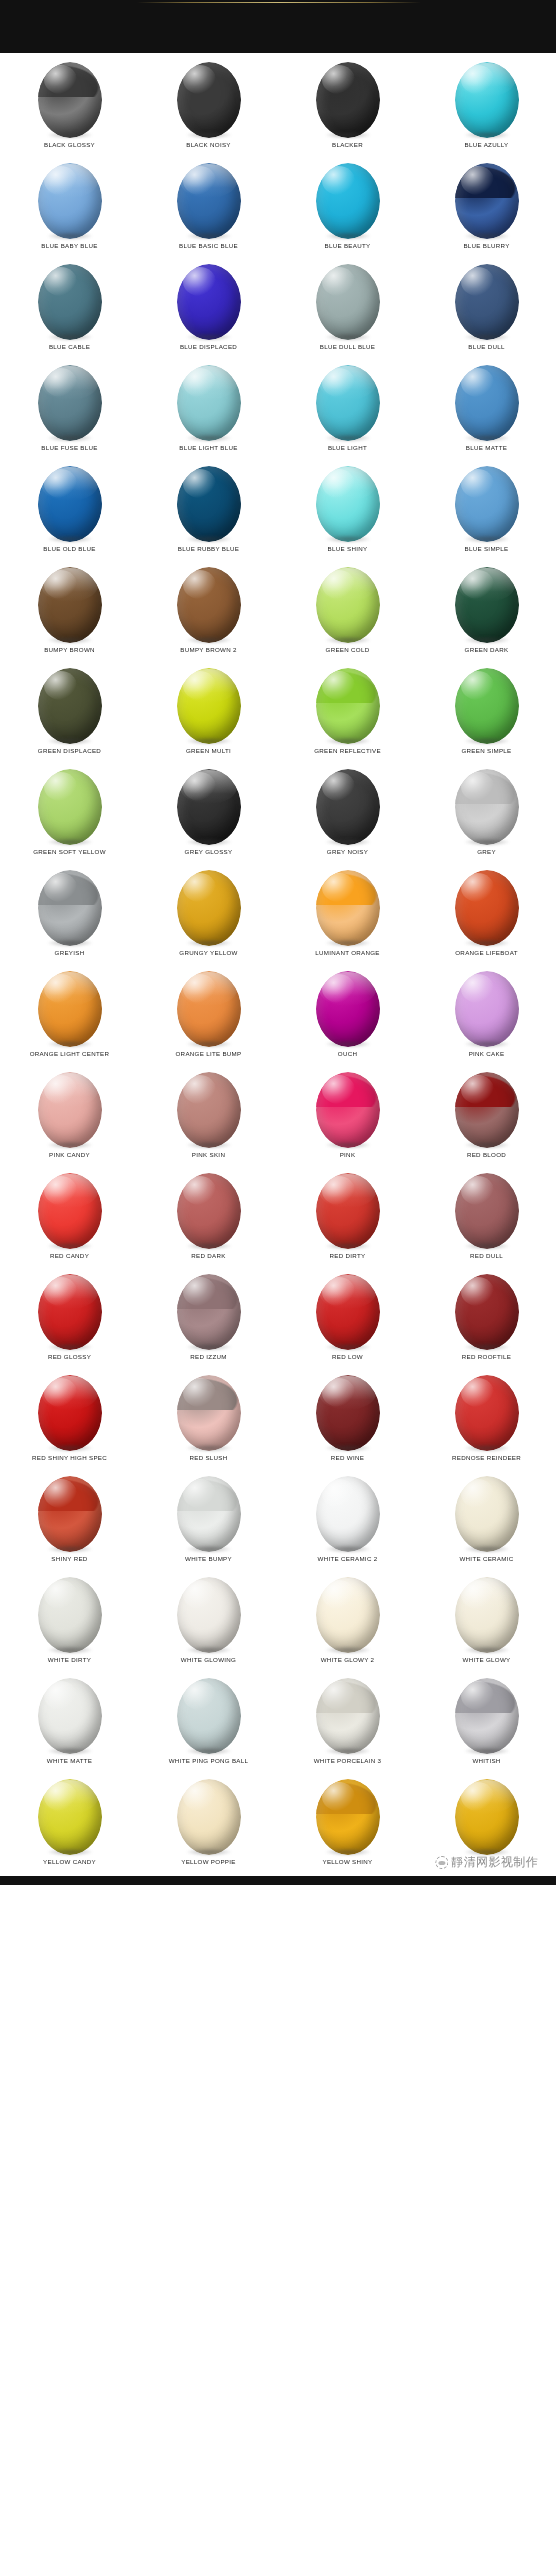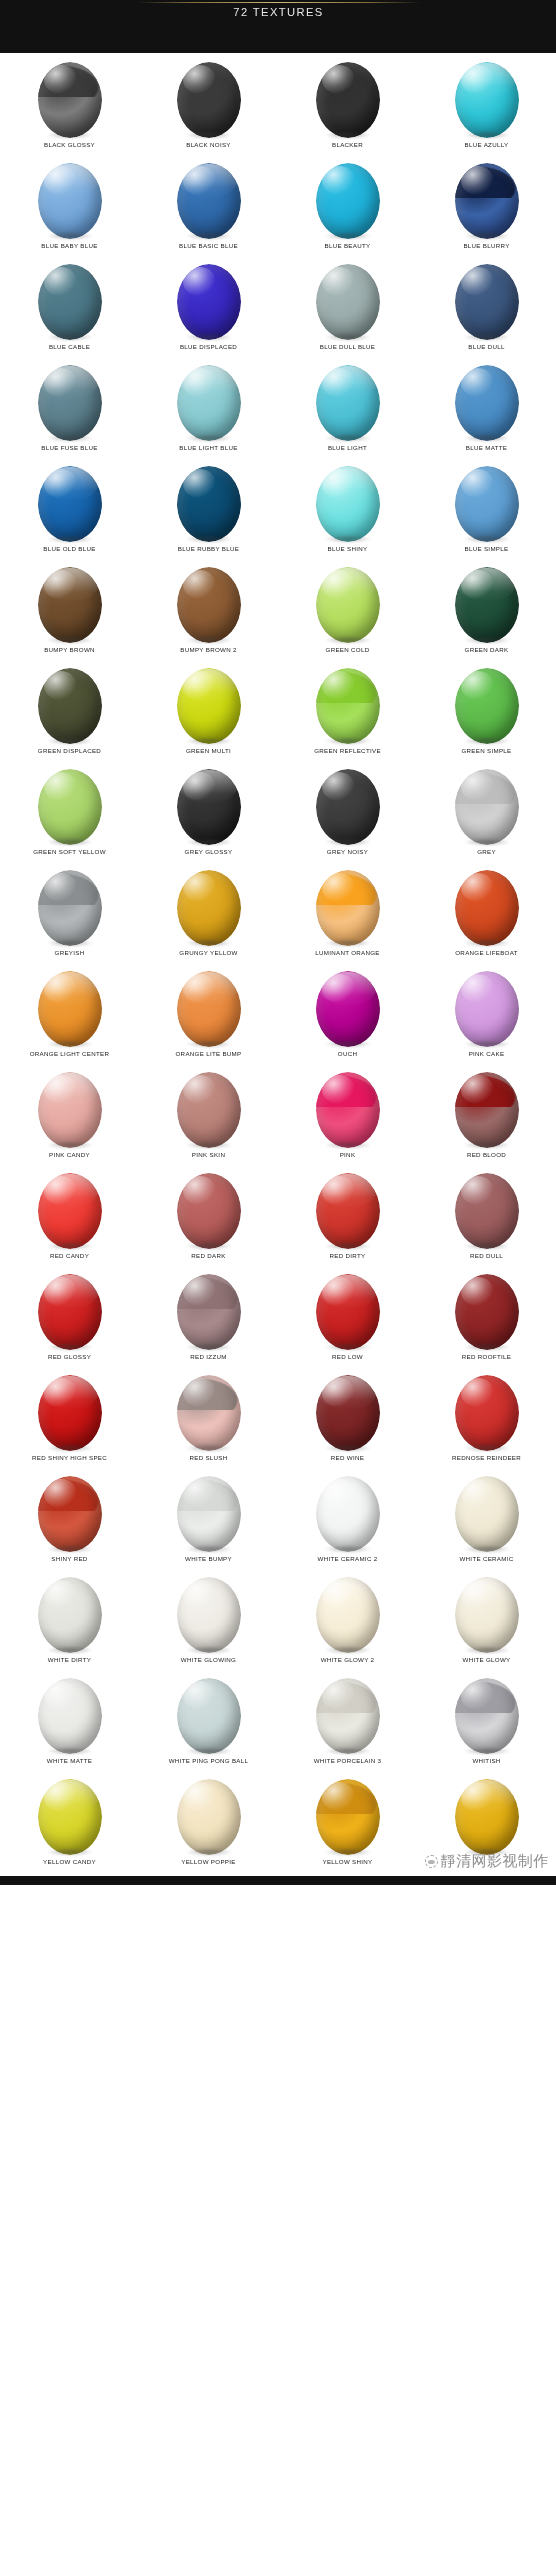--- a/index.html
+++ b/index.html
@@ -182,39 +182,38 @@
   }
   .wm-logo::after {
     content: "";
     position: absolute;
     left: 2.6px; bottom: 2.6px;
     width: 6.9px; height: 4.3px;
     border-radius: 50%;
     background: #b5b5b5;
   }
   .wm-text {
-    font-size: 15px;
+    font-size: 12px;
     color: #8e8e8e;
     font-family: "DejaVu Sans", sans-serif;
     letter-spacing: 0.4px;
     white-space: nowrap;
   }
   .footer-bar {
     width: 557px;
     height: 8.6px;
     background: #111111;
   }
 </style>
 </head>
 <body>
 
 <div class="header">
   <div class="header-inner">
     <div class="gold-rule"></div>
-    <div class="subtitle">72 TEXTURES</div>
   </div>
 </div>
 
 <div class="grid" id="swatch-grid">
     <div class="row">
       <div class="cell">
         <div class="sphere-wrap">
           <div class="sphere twotone">
             <div class="body" style="background: radial-gradient(circle at 32% 26%, rgb(59, 59, 59) 0%, rgb(125, 125, 125) 46%, rgb(42, 42, 42) 100%);"></div>
             <div class="band" style="background: radial-gradient(at 38% 72%, rgb(59, 59, 59) 0%, rgb(59, 59, 59) 58%, rgba(0, 0, 0, 0) 62%);"></div>

